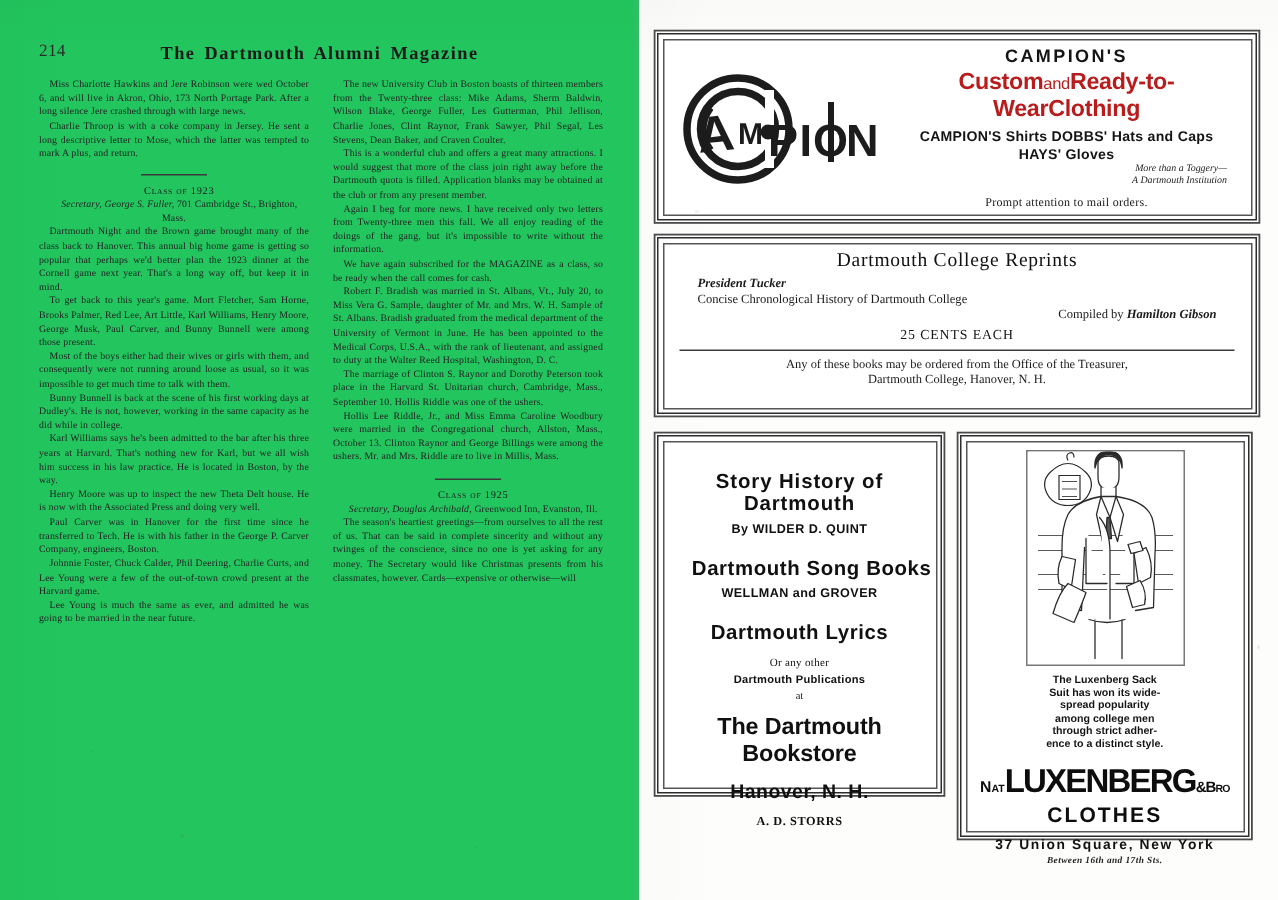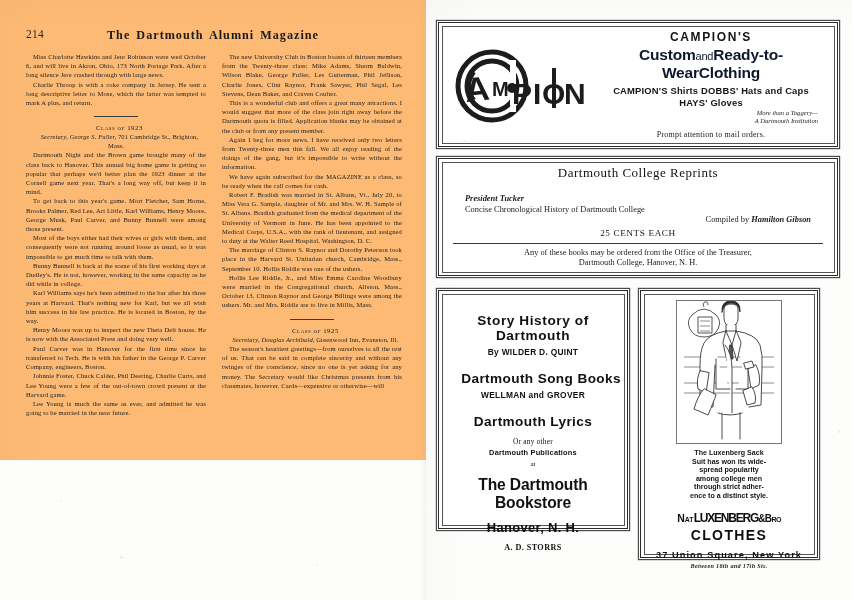--- a/index.html
+++ b/index.html
@@ -18,22 +18,22 @@
     position: relative;
     width: 852px;
     height: 600px;
     background: #fdfdfc;
   }
 
   
   #left-page {
     position: absolute;
     left: 0; top: 0;
-    width: 426px; height: 460px;
-    background: #fdba74;
+    width: 426px; height: 600px;
+    background: #22c55e;
     box-sizing: border-box;
   }
   .page-paper-tint {
     position: absolute;
     inset: 0;
     background:
       linear-gradient(to right, rgba(0,0,0,0.012), rgba(0,0,0,0) 12%),
       linear-gradient(to bottom, rgba(0,0,0,0.015), rgba(0,0,0,0) 6%);
     pointer-events: none;
   }
@@ -175,21 +175,21 @@
     font-size: 12px;
     letter-spacing: 1.6px;
     color: #141414;
     margin-bottom: 2px;
   }
   .cmp-l2 {
     font-family: "Liberation Sans", sans-serif;
     font-weight: bold;
     font-size: 15.5px;
     letter-spacing: -0.2px;
-    color: #0f172a;
+    color: #b91c1c;
     margin-bottom: 3px;
   }
   .cmp-l2 .small { font-size: 11px; font-weight: normal; }
   .cmp-l3 {
     font-family: "Liberation Sans", sans-serif;
     font-weight: bold;
     font-size: 9.4px;
     letter-spacing: 0.2px;
     color: #141414;
     margin-bottom: 1px;
@@ -236,21 +236,21 @@
   }
   #ad-reprints .body {
     position: absolute;
     inset: 6px 10px;
   }
   .rp-title {
     text-align: center;
     font-size: 13px;
     letter-spacing: 0.5px;
     color: #111;
-    margin-bottom: 13px;
+    margin-bottom: 3px;
   }
   .rp-row {
     display: flex;
     font-size: 8.4px;
     line-height: 10.6px;
     color: #1a1a1a;
     padding: 0 16px;
   }
   .rp-row .t { flex: 1; text-align: left; }
   .rp-row .a { font-style: italic; font-weight: bold; text-align: right; white-space: nowrap; }
@@ -352,21 +352,21 @@
     font-family: "Liberation Serif", serif;
     font-size: 8.2px;
     font-weight: bold;
     letter-spacing: 0.4px;
     margin-top: 8px;
   }
 
   
   #ad-lux {
     left: 214px; top: 290px;
-    width: 178px; height: 268px;
+    width: 193px; height: 268px;
   }
   #ad-lux .body {
     position: absolute;
     inset: 7px 8px;
     text-align: center;
     color: #101010;
   }
   .lux-art {
     width: 104px;
     height: 142px;
@@ -393,21 +393,21 @@
     letter-spacing: -0.6px;
     color: #0d0d0d;
     white-space: nowrap;
   }
   .lux-name .nat {
     font-size: 10.5px;
     font-variant: small-caps;
     letter-spacing: 0;
   }
   .lux-name .big {
-    font-size: 12px;
+    font-size: 22px;
     letter-spacing: -1.2px;
   }
   .lux-name .bro {
     font-size: 10px;
     font-variant: small-caps;
   }
   .lux-clothes {
     font-family: "Liberation Sans", sans-serif;
     font-size: 14px;
     font-weight: bold;

